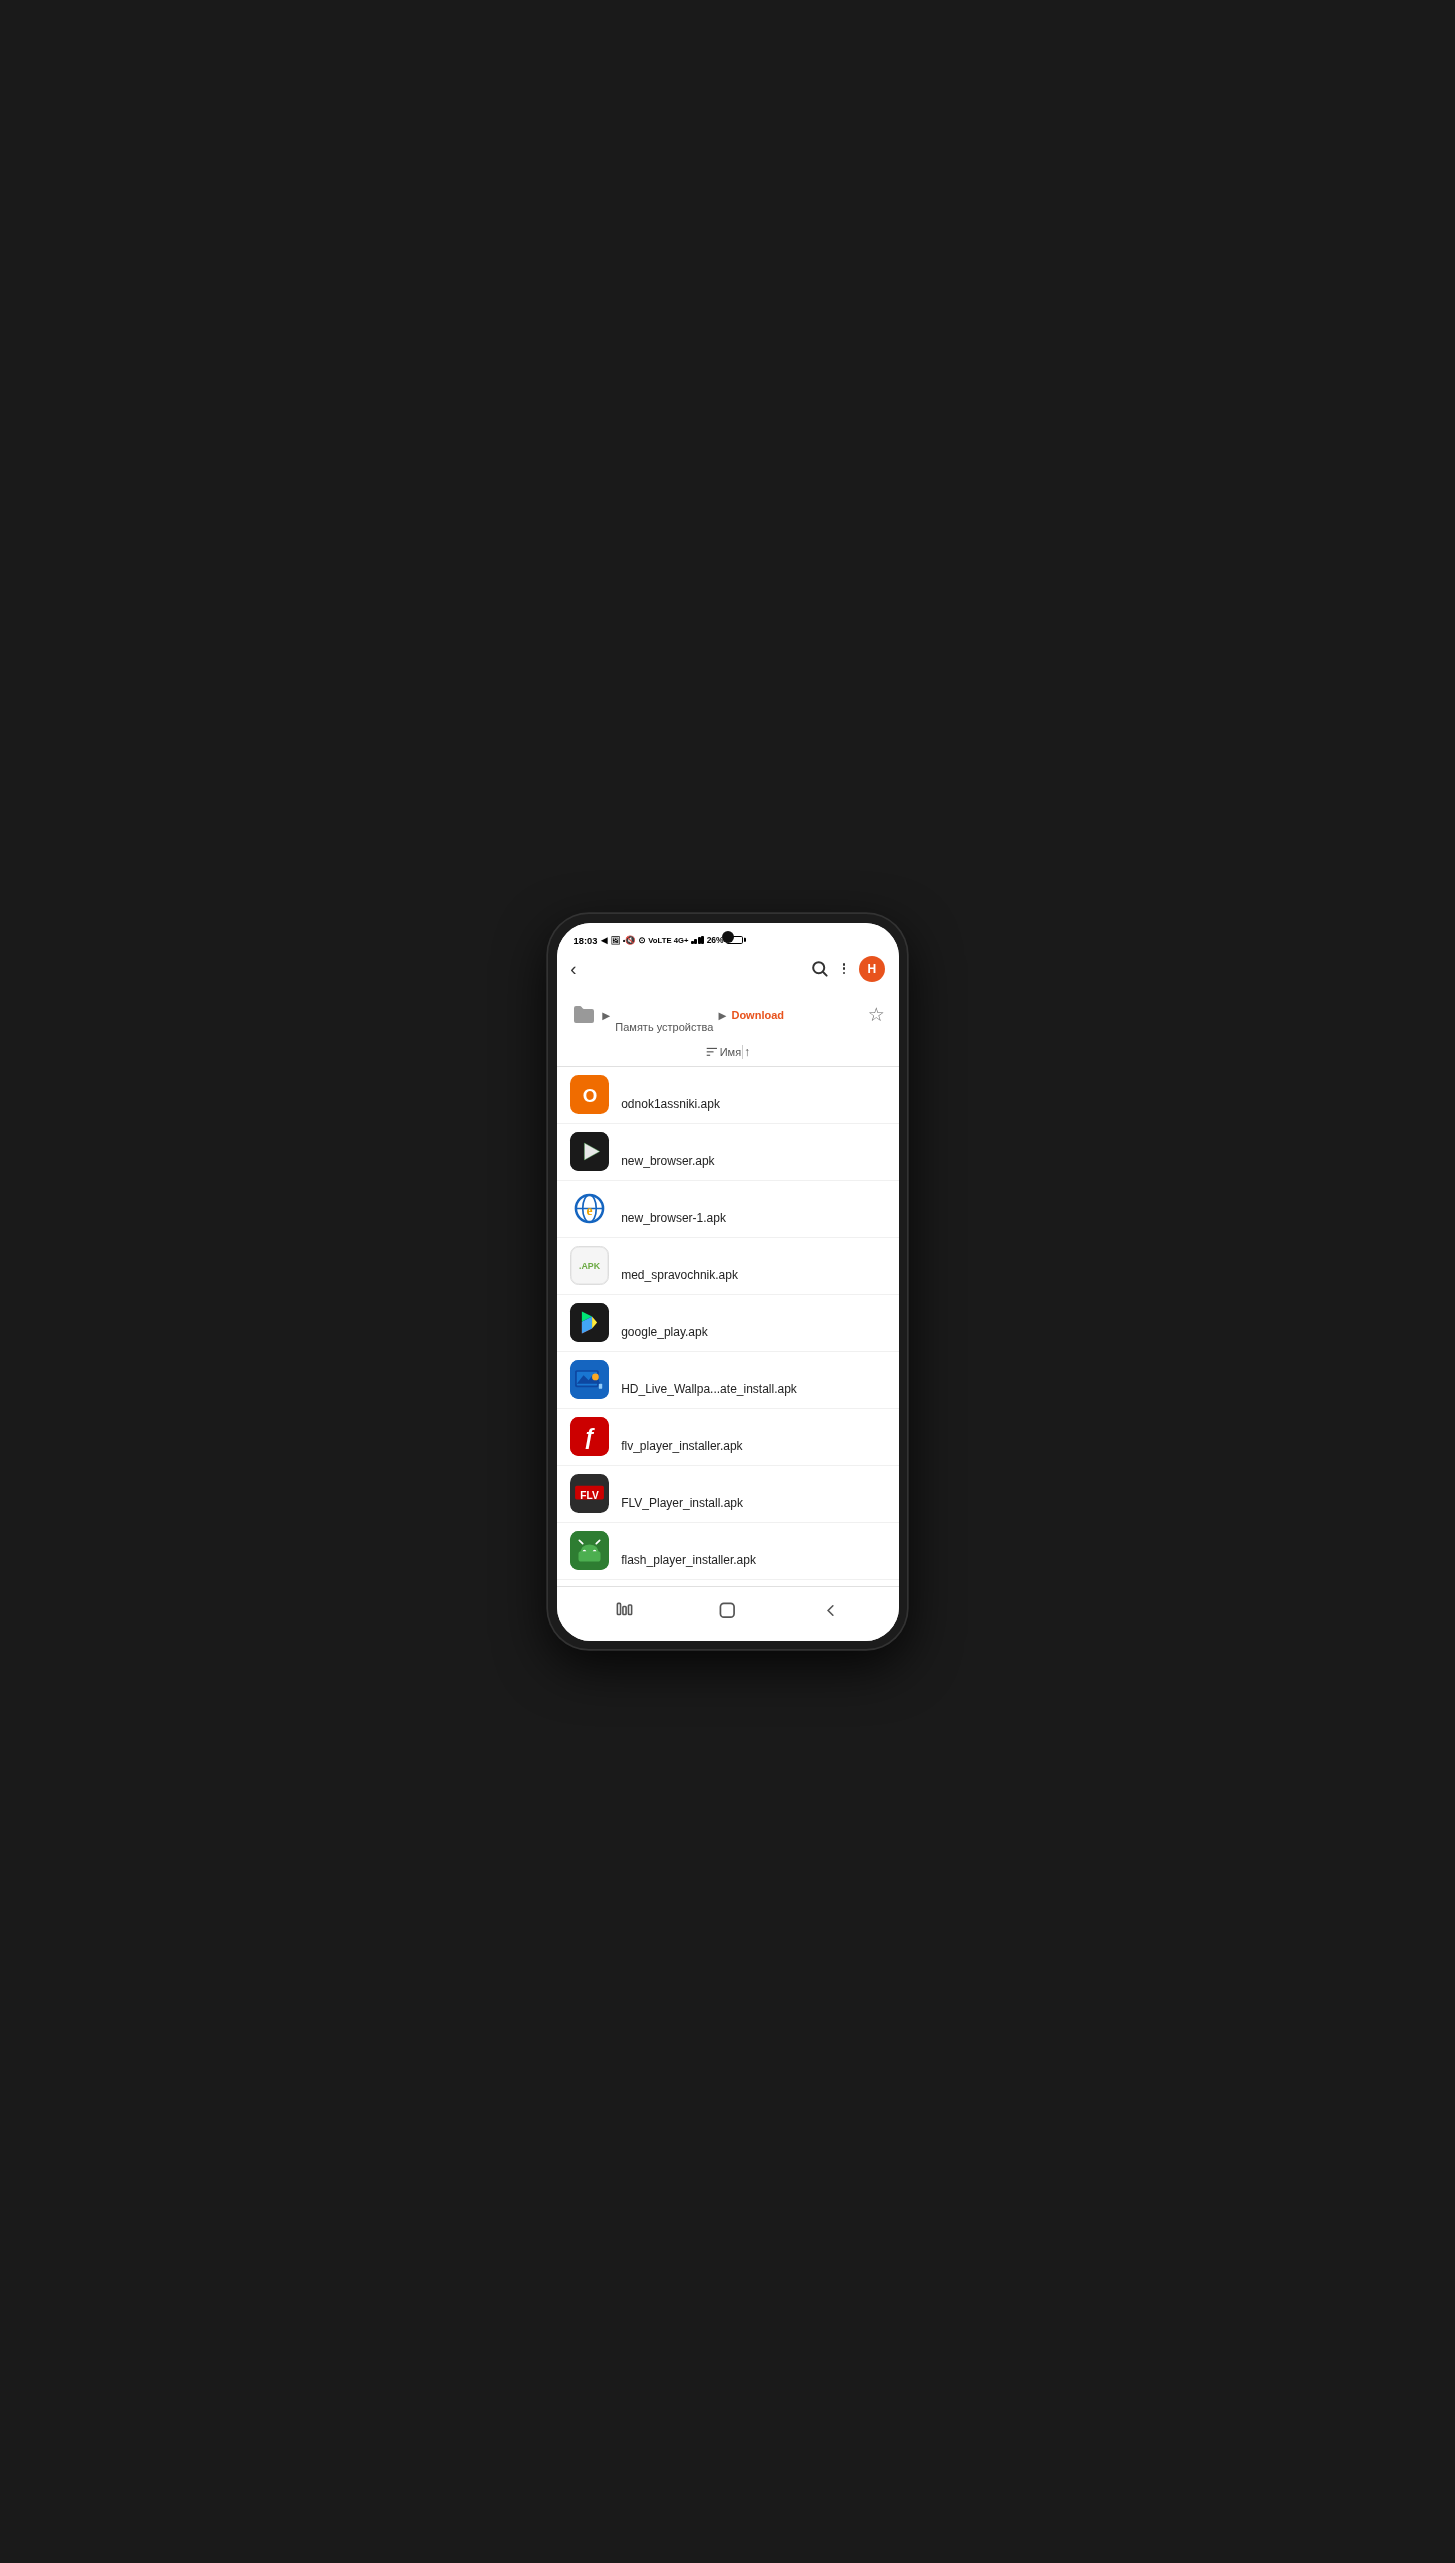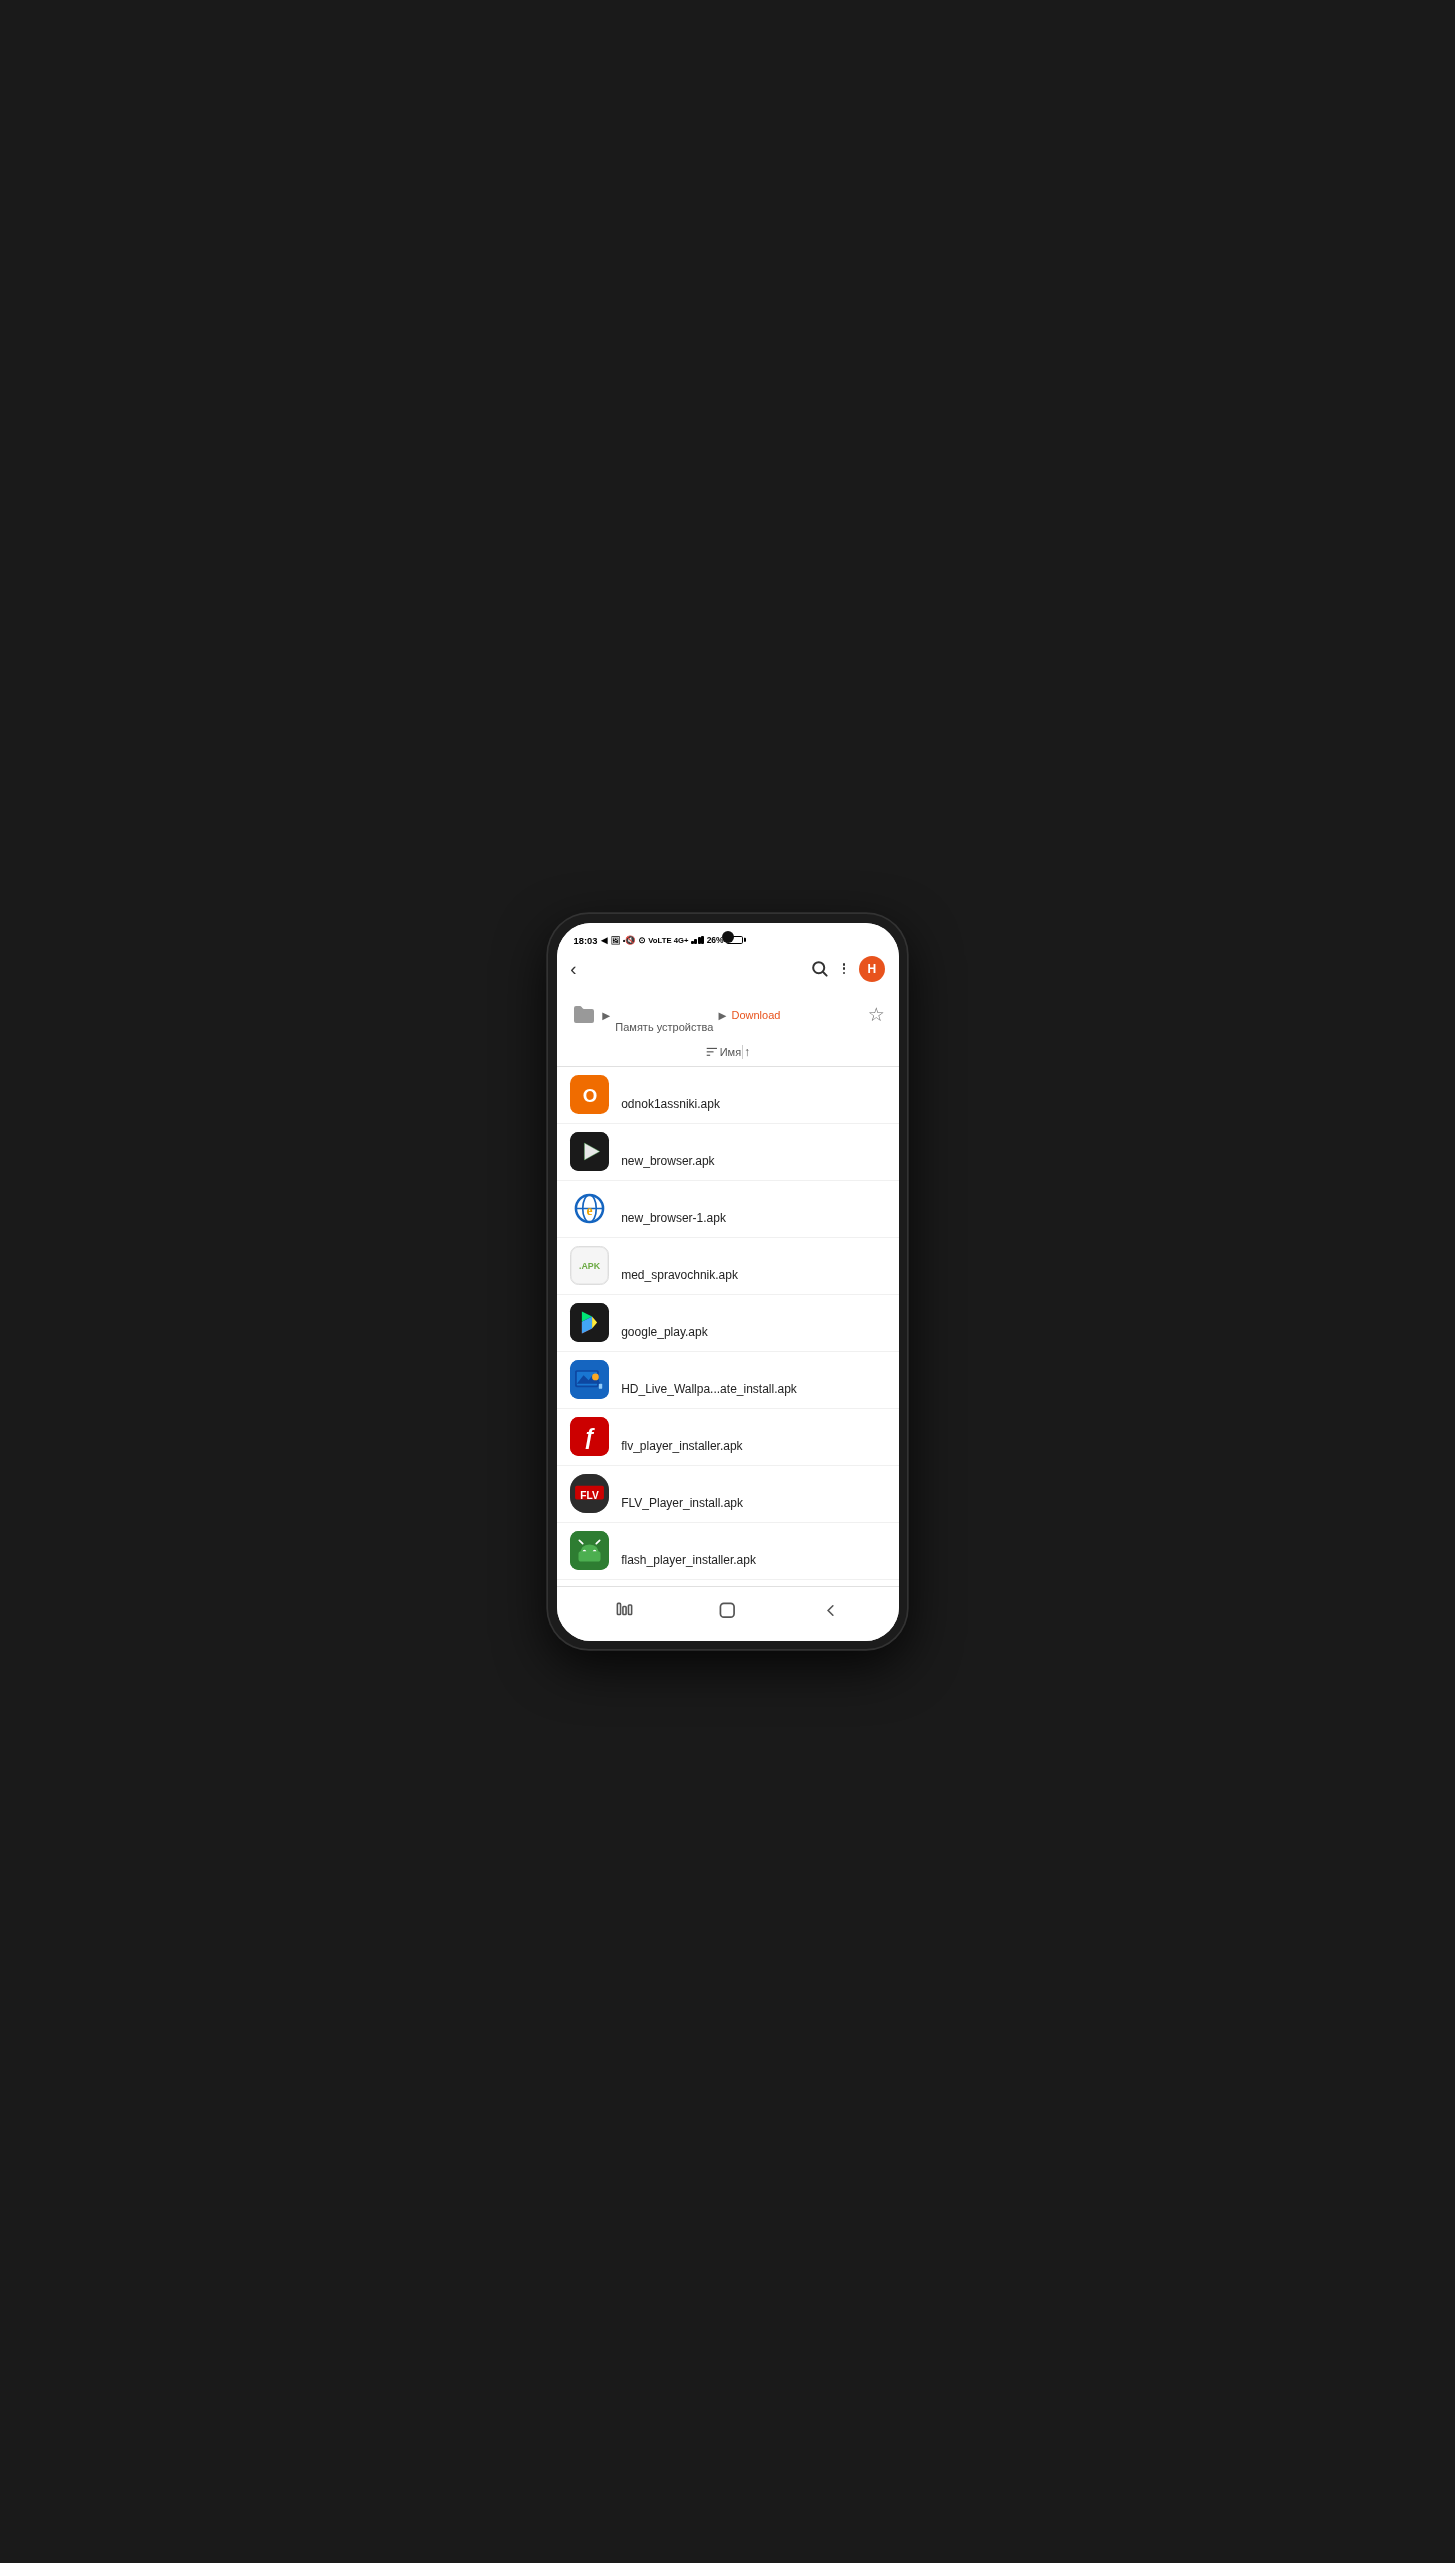--- a/index.html
+++ b/index.html
@@ -193,21 +193,21 @@
 
     .breadcrumb-text {
       color: #555;
       font-size: 11px;
       margin-top: 24px;
     }
 
     .breadcrumb-current {
       color: #e8531d;
       font-size: 11px;
-      font-weight: 400;
+      font-weight: 700;
     }
 
     .star-btn {
       margin-left: auto;
       font-size: 19px;
       color: #666;
       cursor: pointer;
     }
 
     
@@ -305,21 +305,20 @@
     .icon-google-play {
       background: #1a1a1a;
     }
 
     .icon-flash-red {
       background: #cc0000;
     }
 
     .icon-flv-dark {
       background: #a3a3a3;
-      border-radius: 16px;
     }
 
     .icon-flash-green {
       background: #2e7d32;
     }
 
     .icon-flash-red2 {
       background: #cc0000;
     }
 

